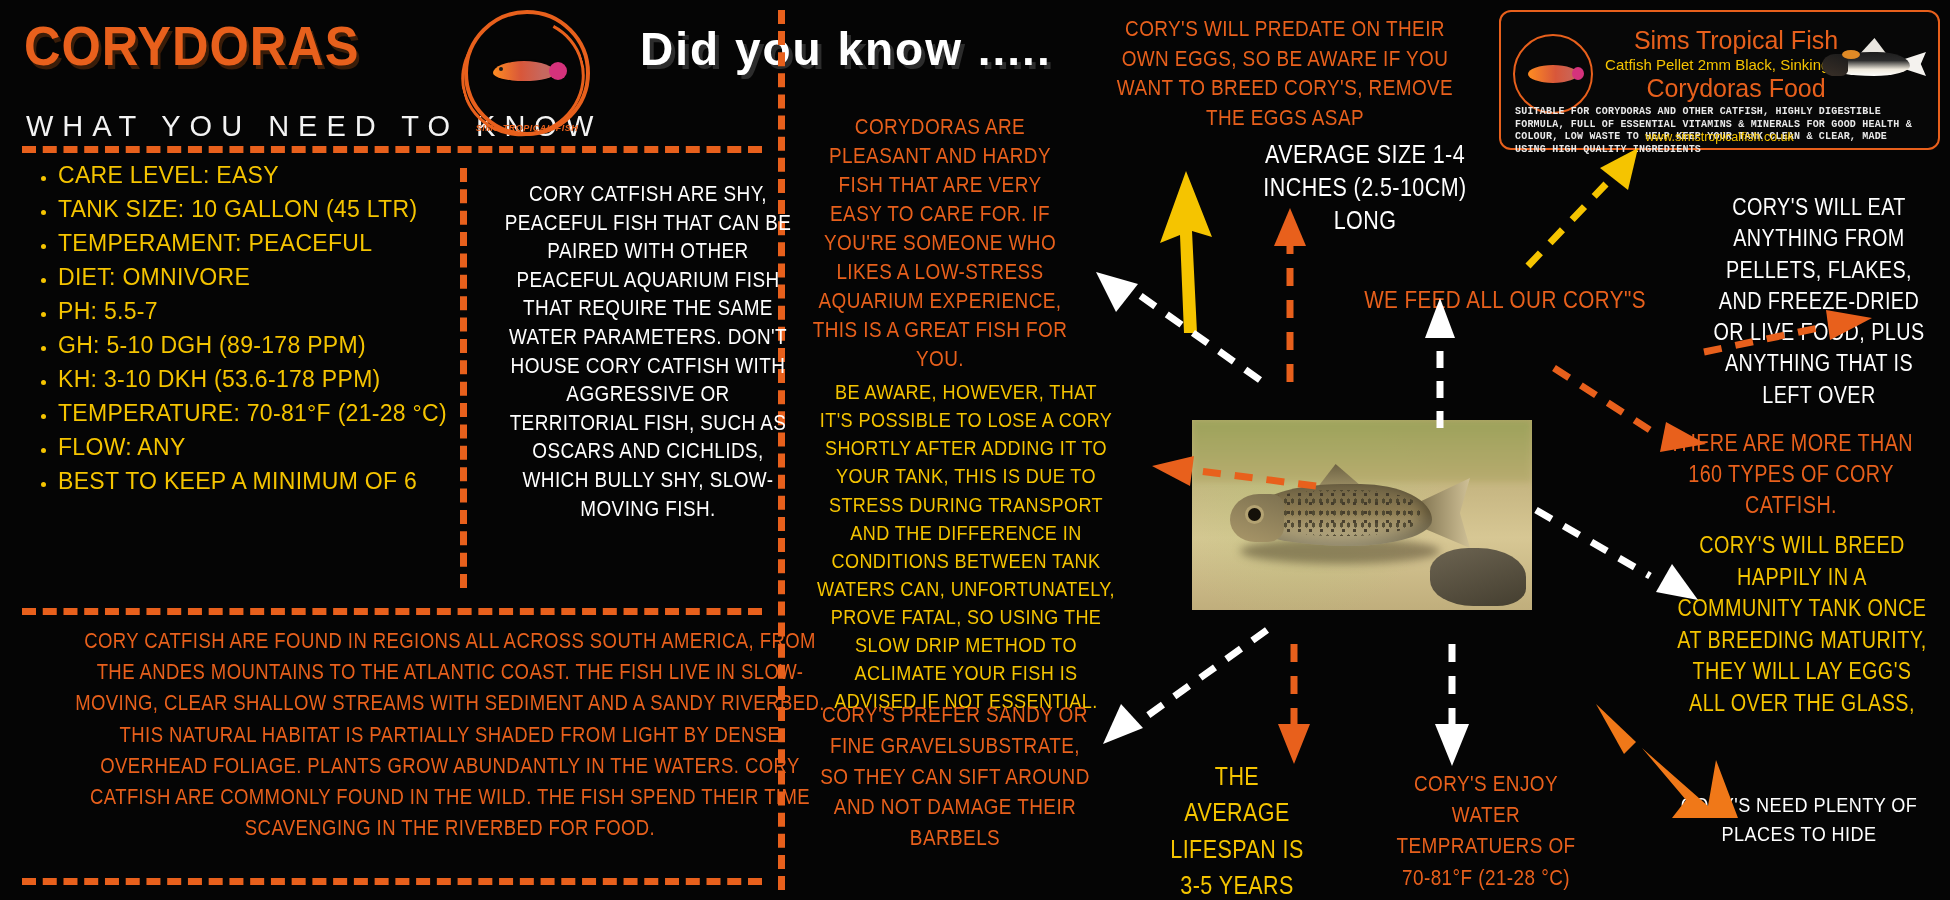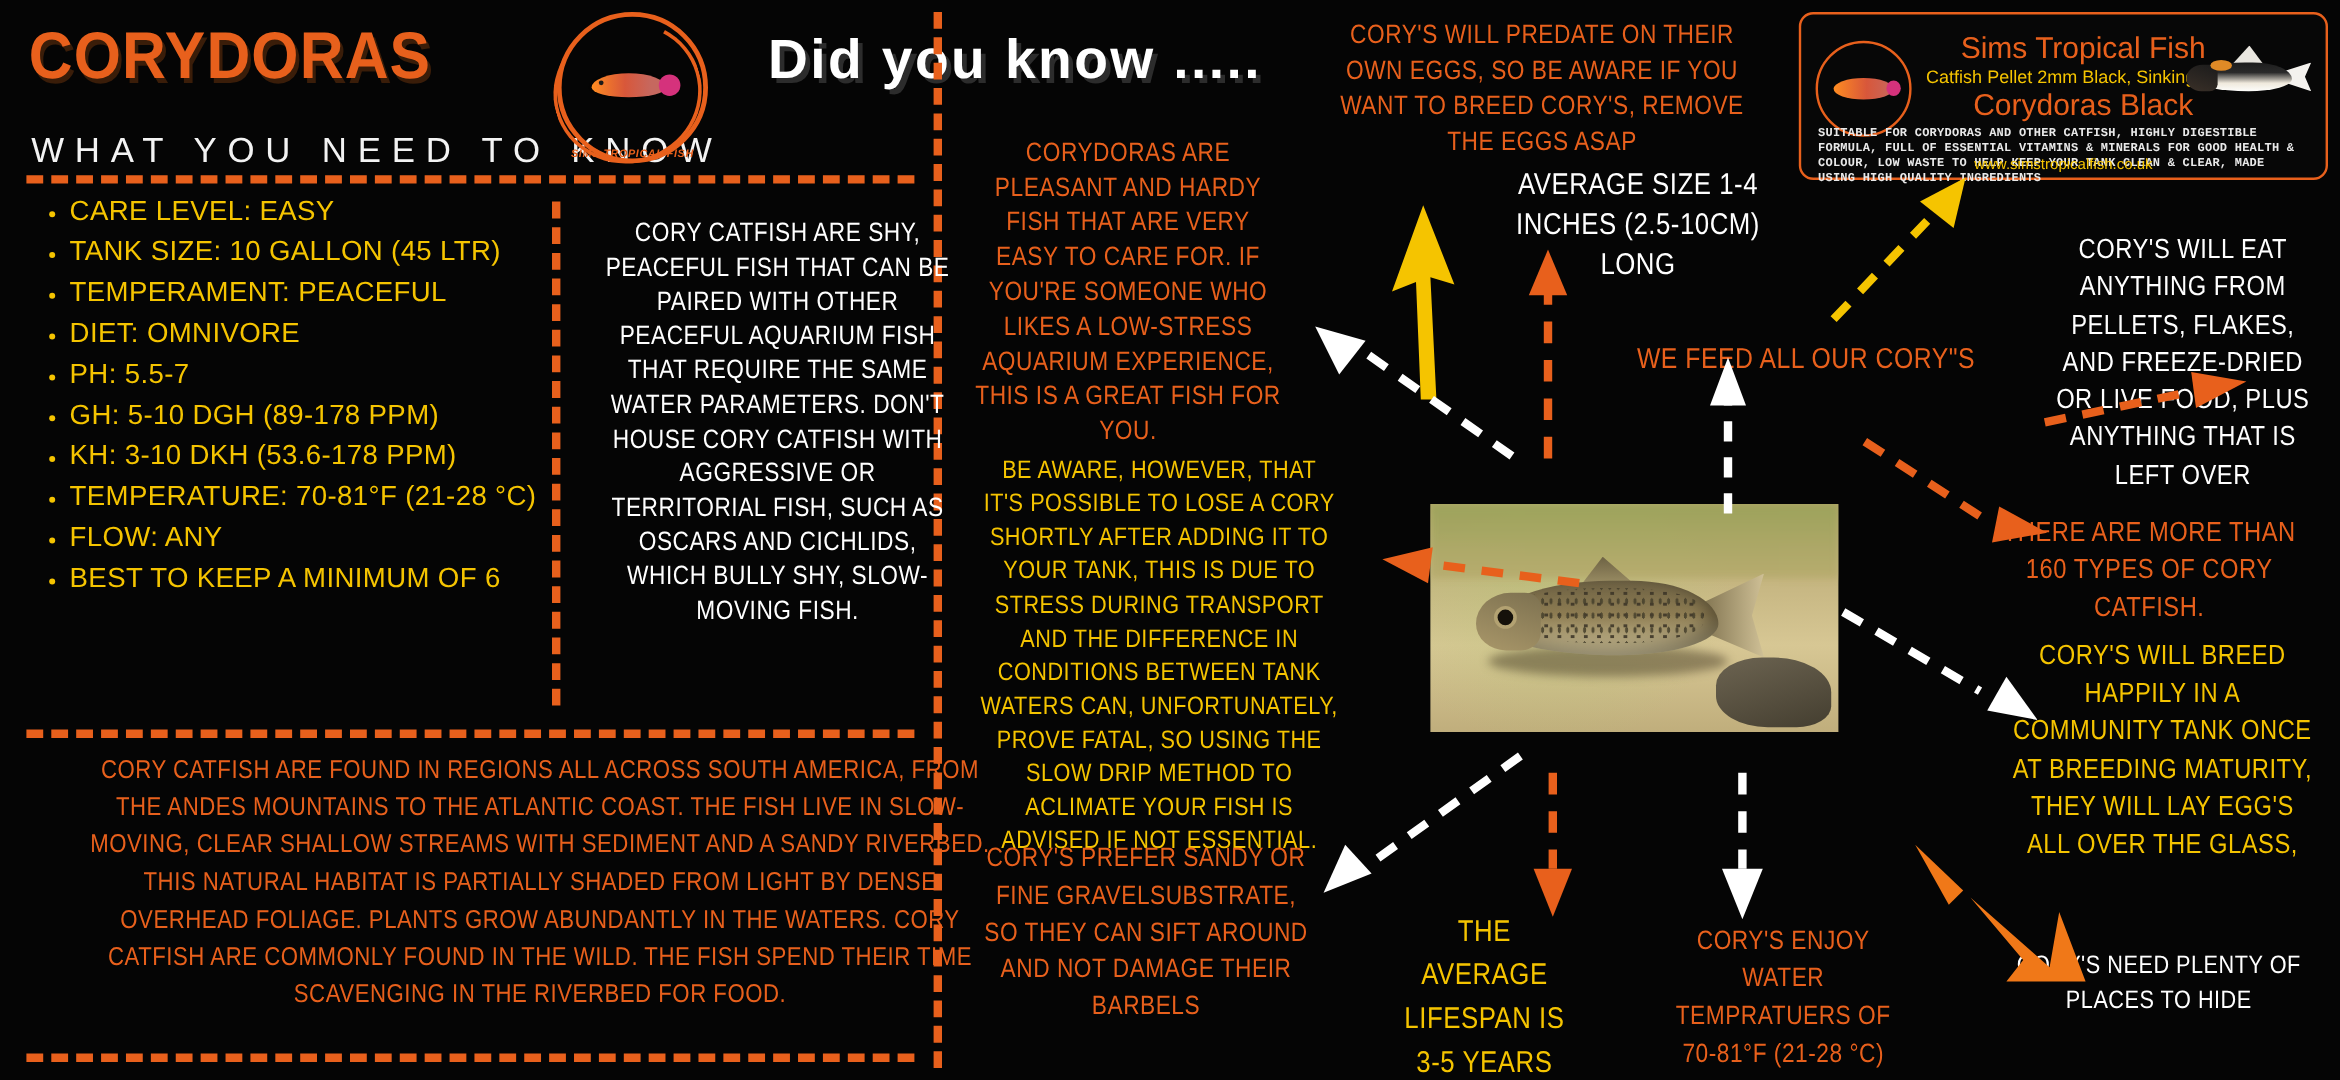--- a/index.html
+++ b/index.html
@@ -309,21 +309,21 @@
     <div class="eye"></div>
     <div class="rock"></div>
   </div>
 
   <div class="abs" id="product">
     <div class="pbadge">
       <div class="minifish"></div>
     </div>
     <div class="ptitle">Sims Tropical Fish</div>
     <div class="psub">Catfish Pellet 2mm Black, Sinking 175g</div>
-    <div class="pname">Corydoras Black</div>
+    <div class="pname">Corydoras Food</div>
     <div class="pdesc">SUITABLE FOR CORYDORAS AND OTHER CATFISH, HIGHLY DIGESTIBLE FORMULA, FULL OF ESSENTIAL VITAMINS &amp; MINERALS FOR GOOD HEALTH &amp; COLOUR, LOW WASTE TO HELP KEEP YOUR TANK CLEAN &amp; CLEAR, MADE USING HIGH QUALITY INGREDIENTS</div>
     <div class="pfish">
       <div class="d"></div>
         <div class="t"></div>
         <div class="b"></div>
         <div class="h"></div>
         <div class="o"></div>
     </div>
     <div class="purl">www.simstropicalfish.co.uk</div>
   </div>

